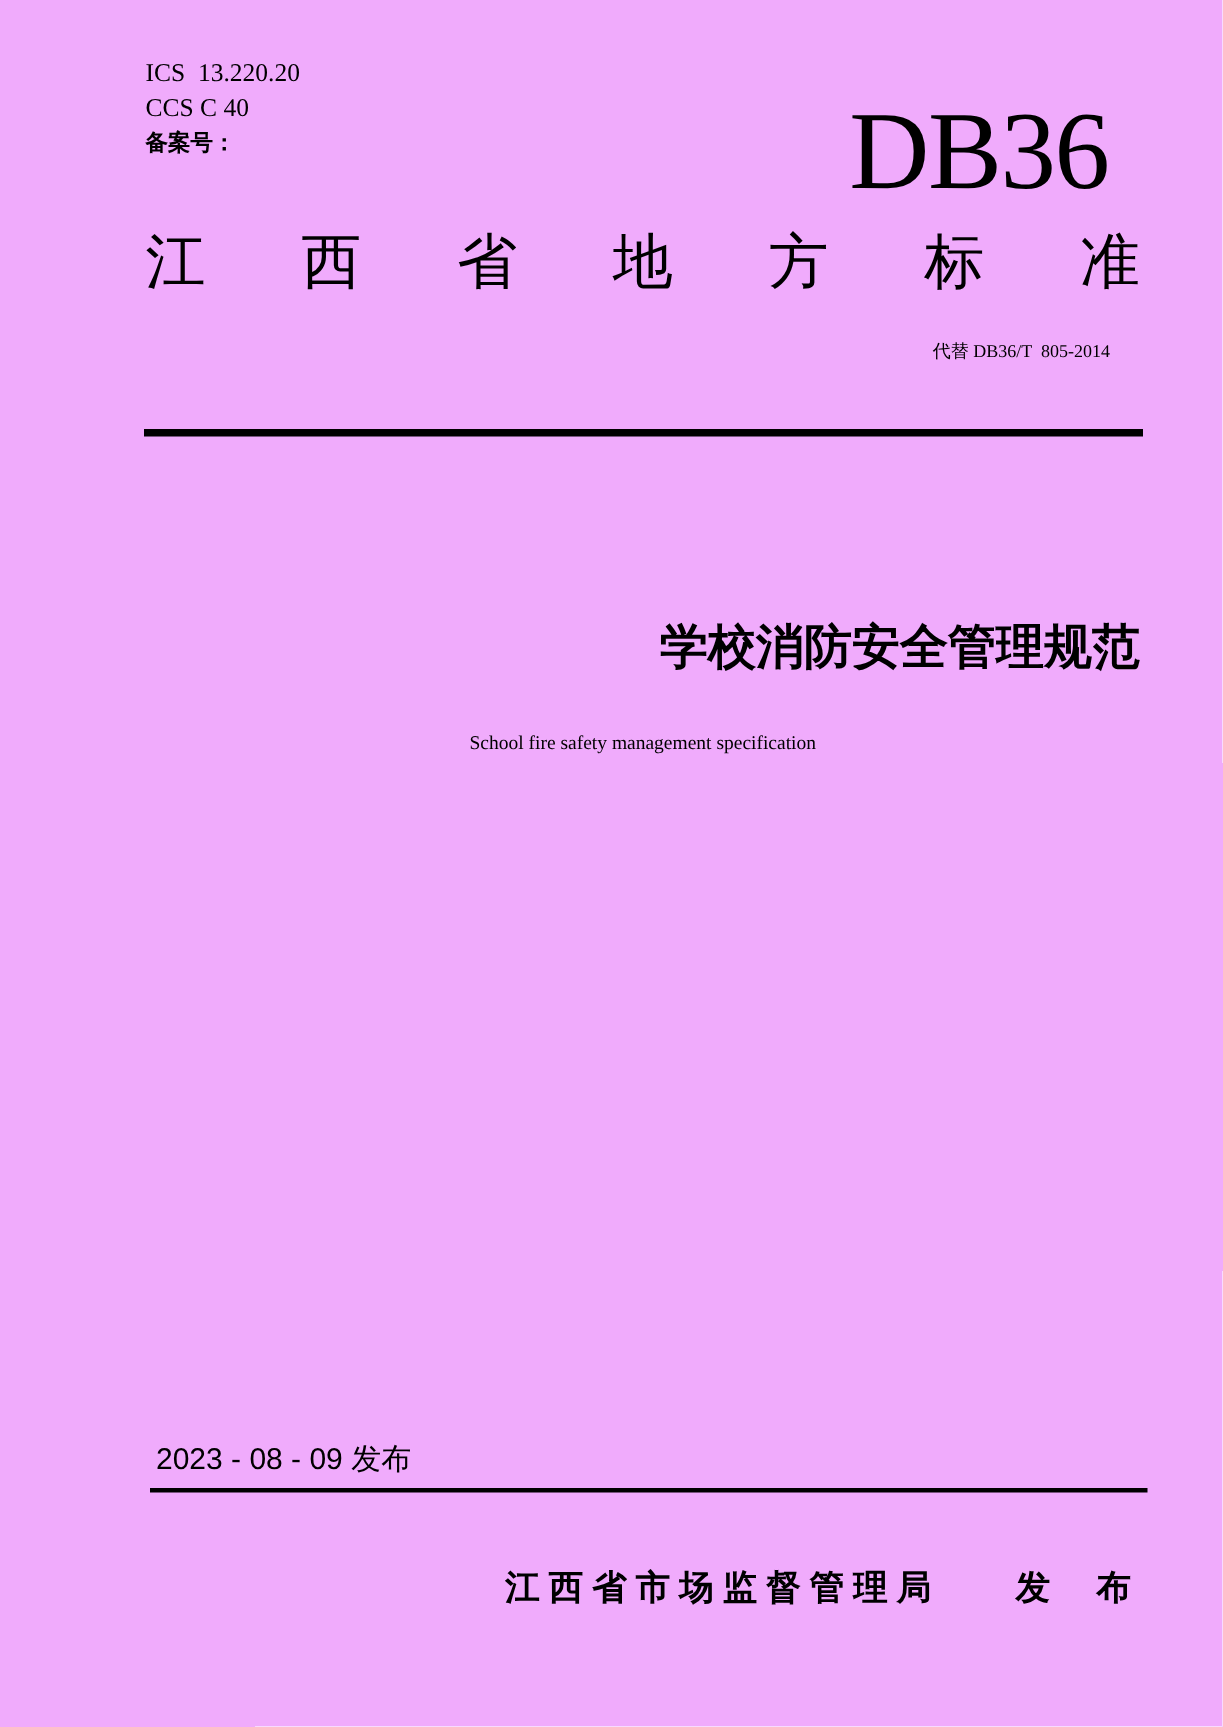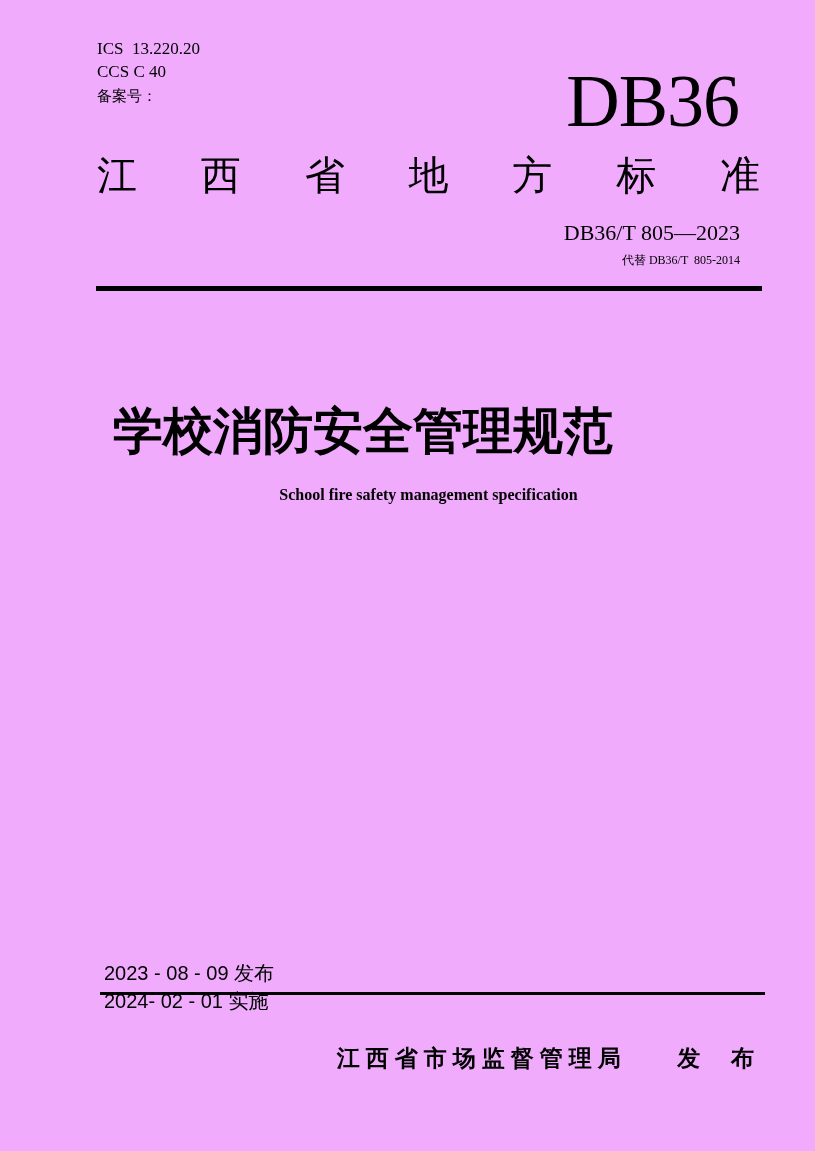--- a/index.html
+++ b/index.html
@@ -21,21 +21,21 @@
     left: 97px;
     top: 37px;
   }
   .meta-line {
     font-family: "Liberation Serif", serif;
     font-size: 17px;
     line-height: 23px;
   }
   .record-line {
     font-family: "Liberation Sans", sans-serif;
-    font-weight: normal;
+    font-weight: bold;
     font-size: 15px;
     line-height: 23px;
     margin-top: 1px;
   }
 
   
   .logo {
     position: absolute;
     top: 64px;
     right: 76px;
@@ -83,38 +83,37 @@
     top: 286px;
     left: 96px;
     width: 666px;
     height: 5px;
     background: #000000;
   }
 
   .title-cn {
     position: absolute;
     top: 406px;
-    left: 113px;
+    left: 97px;
     width: 663px;
-    text-align: left;
+    text-align: right;
     font-family: "Liberation Sans", sans-serif;
     font-weight: bold;
-    font-size: 50px;
+    font-size: 32px;
     line-height: 50px;
   }
   .title-en {
     position: absolute;
     top: 482px;
     left: 97px;
     width: 663px;
     text-align: center;
     font-family: "Liberation Serif", serif;
-    font-size: 16px;
+    font-size: 13px;
     line-height: 26px;
-    font-weight: bold;
   }
 
   
   .dates {
     position: absolute;
     top: 959px;
     left: 104px;
     width: 662px;
     display: flex;
     justify-content: space-between;
@@ -163,32 +162,30 @@
     <span>江</span>
     <span>西</span>
     <span>省</span>
     <span>地</span>
     <span>方</span>
     <span>标</span>
     <span>准</span>
   </div>
 
   <div class="std-num-block">
-    <div class="std-num">DB36/T 805—2023</div>
     <div class="replaces pre">代替 DB36/T  805-2014</div>
   </div>
 
   <div class="rule-top"></div>
 
   <div class="title-cn">学校消防安全管理规范</div>
   <div class="title-en">School fire safety management specification</div>
 
   <div class="dates">
     <span class="pre">2023 - 08 - 09 发布</span>
-    <span class="pre">2024- 02 - 01 实施</span>
   </div>
 
   <div class="rule-bottom"></div>
 
   <div class="publisher">
     <span>江西省市场监督管理局</span>
     <span class="pub-word pre">发  布</span>
   </div>
 
 </div>

